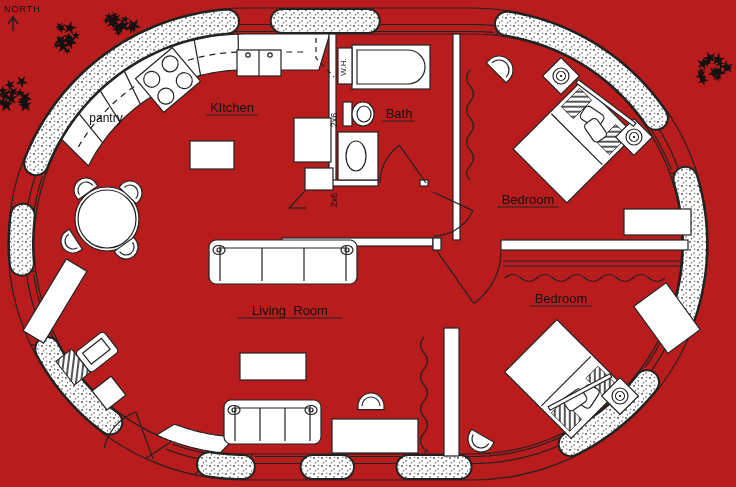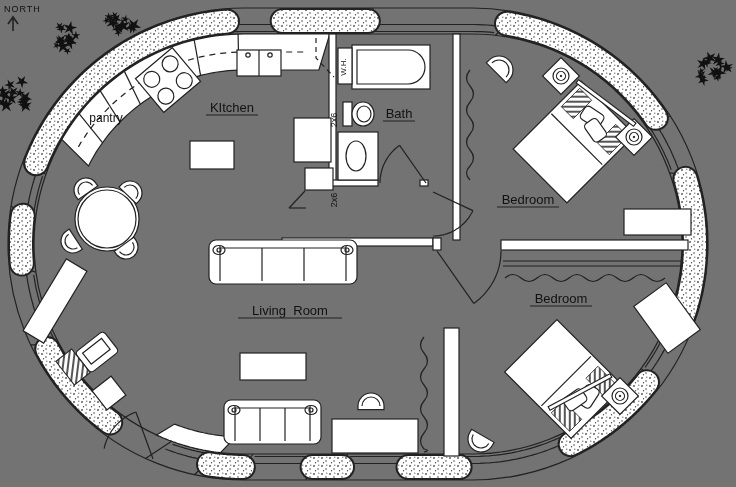--- a/index.html
+++ b/index.html
@@ -1,16 +1,16 @@
 <!DOCTYPE html>
 <html><head>
 <meta charset="utf-8">
 <style>
   html,body{margin:0;padding:0;background:#fff;}
-  .stage{position:relative;width:736px;height:487px;background:#737373;overflow:hidden;font-family:"Liberation Sans",sans-serif;}
+  .stage{position:relative;width:736px;height:487px;background:#b91c1c;overflow:hidden;font-family:"Liberation Sans",sans-serif;}
   svg{position:absolute;left:0;top:0;}
   svg text{font-family:"Liberation Sans","DejaVu Sans",sans-serif;fill:#111;}
   .ln{fill:#ffffff;stroke:#222222;stroke-width:1.2;}
   .lnN{fill:none;stroke:#222222;stroke-width:1.2;}
 </style>
 </head>
 <body>
 
 <div class="stage">
   <svg id="plan" width="736" height="487" viewBox="0 0 736 487">

